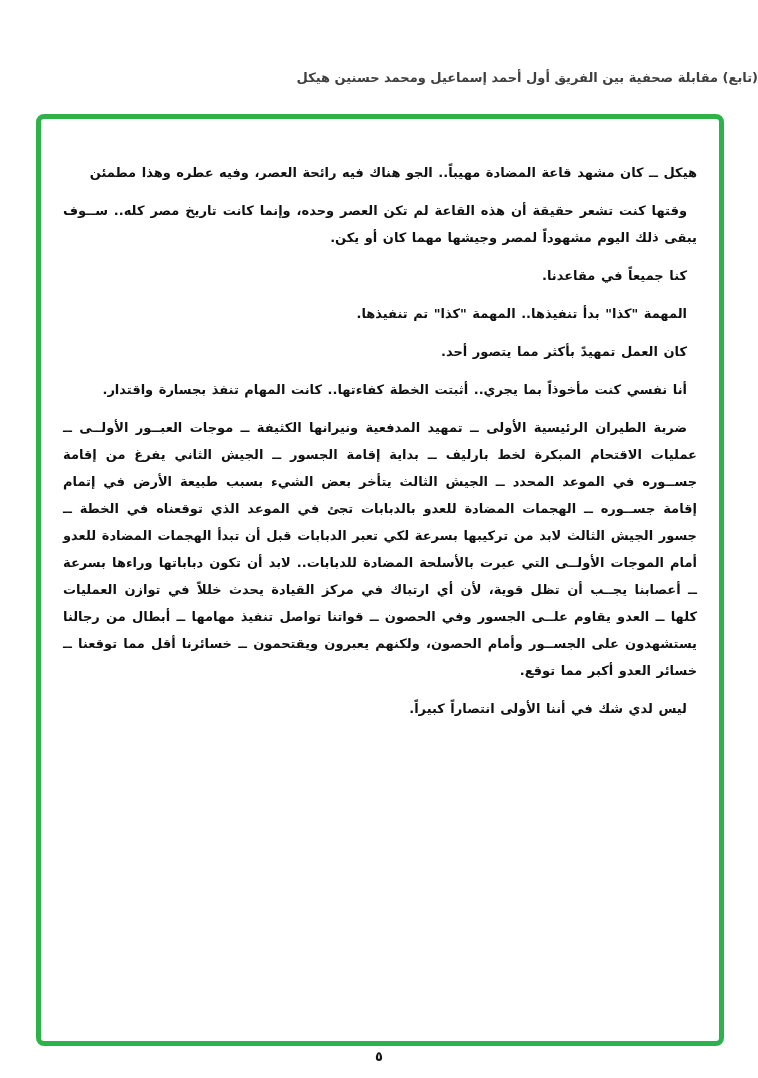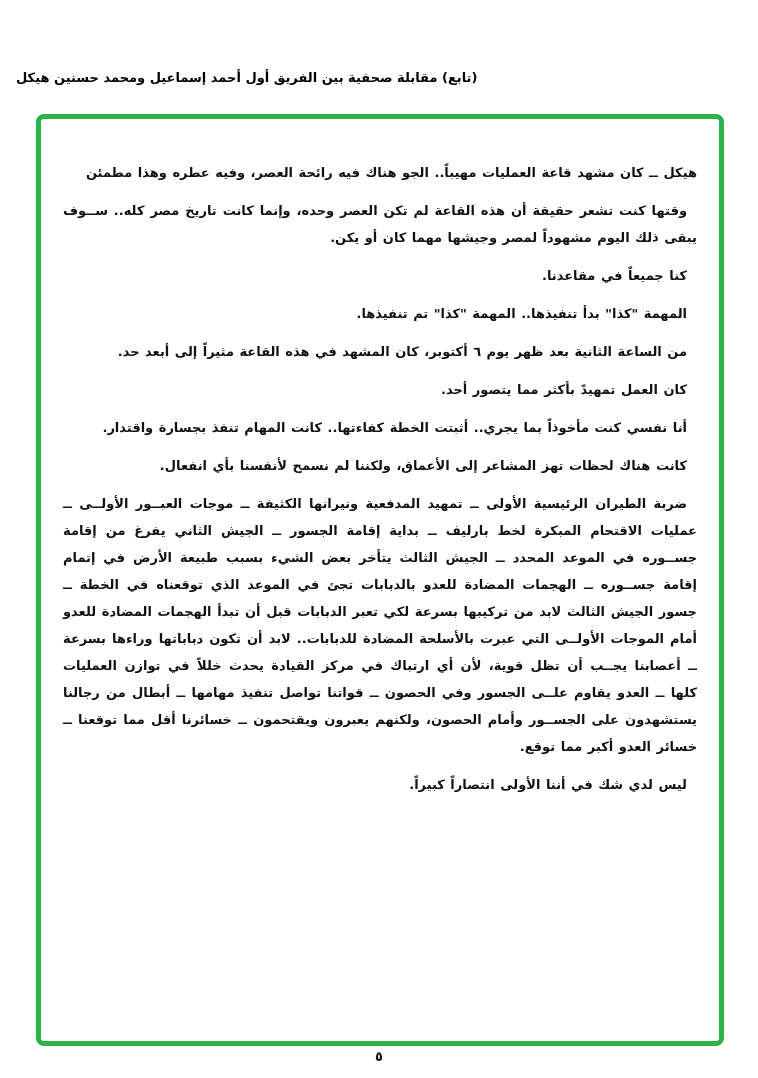--- a/index.html
+++ b/index.html
@@ -13,25 +13,25 @@
     height: 1078px;
     background: #ffffff;
     font-family: "DejaVu Sans", sans-serif;
     overflow: hidden;
   }
   .doc-header {
     position: absolute;
     top: 70px;
     left: 0;
     right: 0;
-    text-align: left;
+    text-align: right;
     direction: rtl;
     font-size: 13px;
     font-weight: bold;
-    color: #000000;
+    color: #404040;
     padding-left: 16px;
   }
   .content-frame {
     position: absolute;
     top: 114px;
     left: 36px;
     width: 688px;
     height: 932px;
     border: 5px solid #2eb34a;
     border-radius: 8px;
@@ -67,27 +67,25 @@
   }
 </style>
 </head>
 <body>
 
 <div class="page">
 
   <div class="doc-header">(تابع) مقابلة صحفية بين الفريق أول أحمد إسماعيل ومحمد حسنين هيكل</div>
 
   <div class="content-frame">
-    <p class="para no-indent">هيكل ــ كان مشهد قاعة العمليات مهيباً.. الجو هناك فيه رائحة العصر، وفيه عطره وهذا مطمئن</p>
+    <p class="para no-indent">هيكل ــ كان مشهد قاعة المضادة مهيباً.. الجو هناك فيه رائحة العصر، وفيه عطره وهذا مطمئن</p>
     <p class="para">وقتها كنت تشعر حقيقة أن هذه القاعة لم تكن العصر وحده، وإنما كانت تاريخ مصر كله.. ســوف يبقى ذلك اليوم مشهوداً لمصر وجيشها مهما كان أو يكن.</p>
     <p class="para">كنا جميعاً في مقاعدنا.</p>
     <p class="para">المهمة "كذا" بدأ تنفيذها.. المهمة "كذا" تم تنفيذها.</p>
-    <p class="para">من الساعة الثانية بعد ظهر يوم ٦ أكتوبر، كان المشهد في هذه القاعة مثيراً إلى أبعد حد.</p>
     <p class="para">كان العمل تمهيدً بأكثر مما يتصور أحد.</p>
     <p class="para">أنا نفسي كنت مأخوذاً بما يجري.. أثبتت الخطة كفاءتها.. كانت المهام تنفذ بجسارة واقتدار.</p>
-    <p class="para">كانت هناك لحظات تهز المشاعر إلى الأعماق، ولكننا لم نسمح لأنفسنا بأي انفعال.</p>
     <p class="para">ضربة الطيران الرئيسية الأولى ــ تمهيد المدفعية ونيرانها الكثيفة ــ موجات العبــور الأولــى ــ عمليات الاقتحام المبكرة لخط بارليف ــ بداية إقامة الجسور ــ الجيش الثاني يفرغ من إقامة جســوره في الموعد المحدد ــ الجيش الثالث يتأخر بعض الشيء بسبب طبيعة الأرض في إتمام إقامة جســوره ــ الهجمات المضادة للعدو بالدبابات تجئ في الموعد الذي توقعناه في الخطة ــ جسور الجيش الثالث لابد من تركيبها بسرعة لكي تعبر الدبابات قبل أن تبدأ الهجمات المضادة للعدو أمام الموجات الأولــى التي عبرت بالأسلحة المضادة للدبابات.. لابد أن تكون دباباتها وراءها بسرعة ــ أعصابنا يجــب أن تظل قوية، لأن أي ارتباك في مركز القيادة يحدث خللاً في توازن العمليات كلها ــ العدو يقاوم علــى الجسور وفي الحصون ــ قواتنا تواصل تنفيذ مهامها ــ أبطال من رجالنا يستشهدون على الجســور وأمام الحصون، ولكنهم يعبرون ويقتحمون ــ خسائرنا أقل مما توقعنا ــ خسائر العدو أكبر مما توقع.</p>
     <p class="para">ليس لدي شك في أننا الأولى انتصاراً كبيراً.</p>
   </div>
 
   <div class="page-number">٥</div>
 
 </div>
 
 </body></html>

